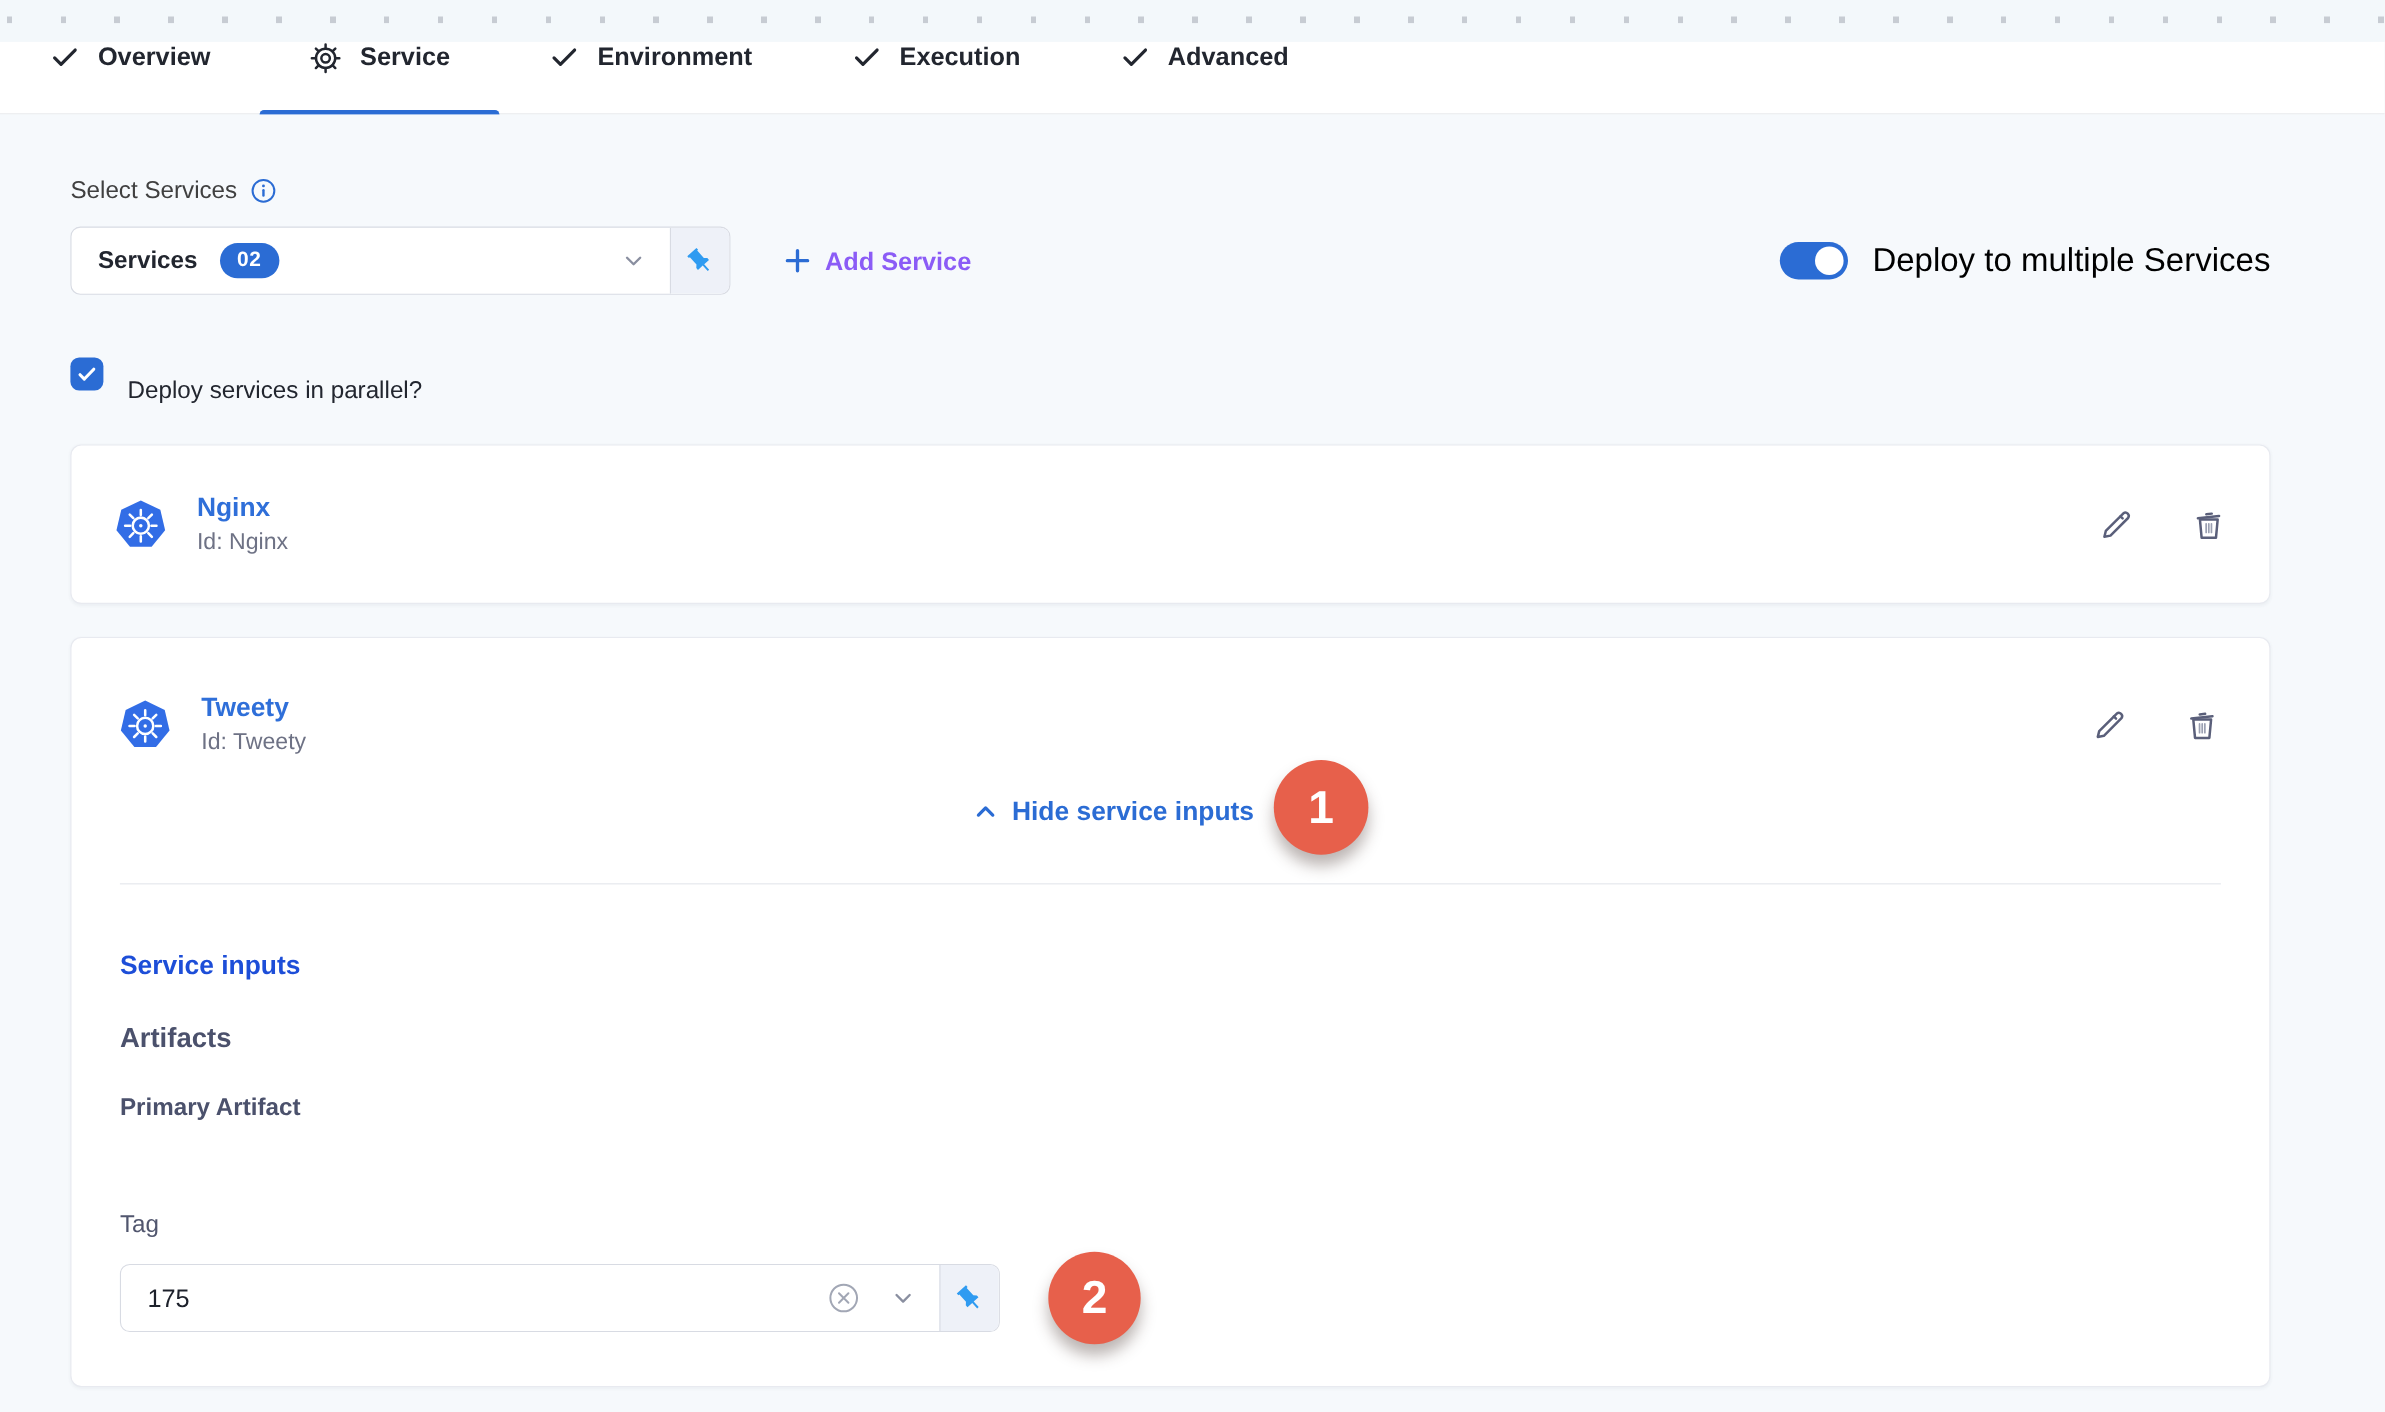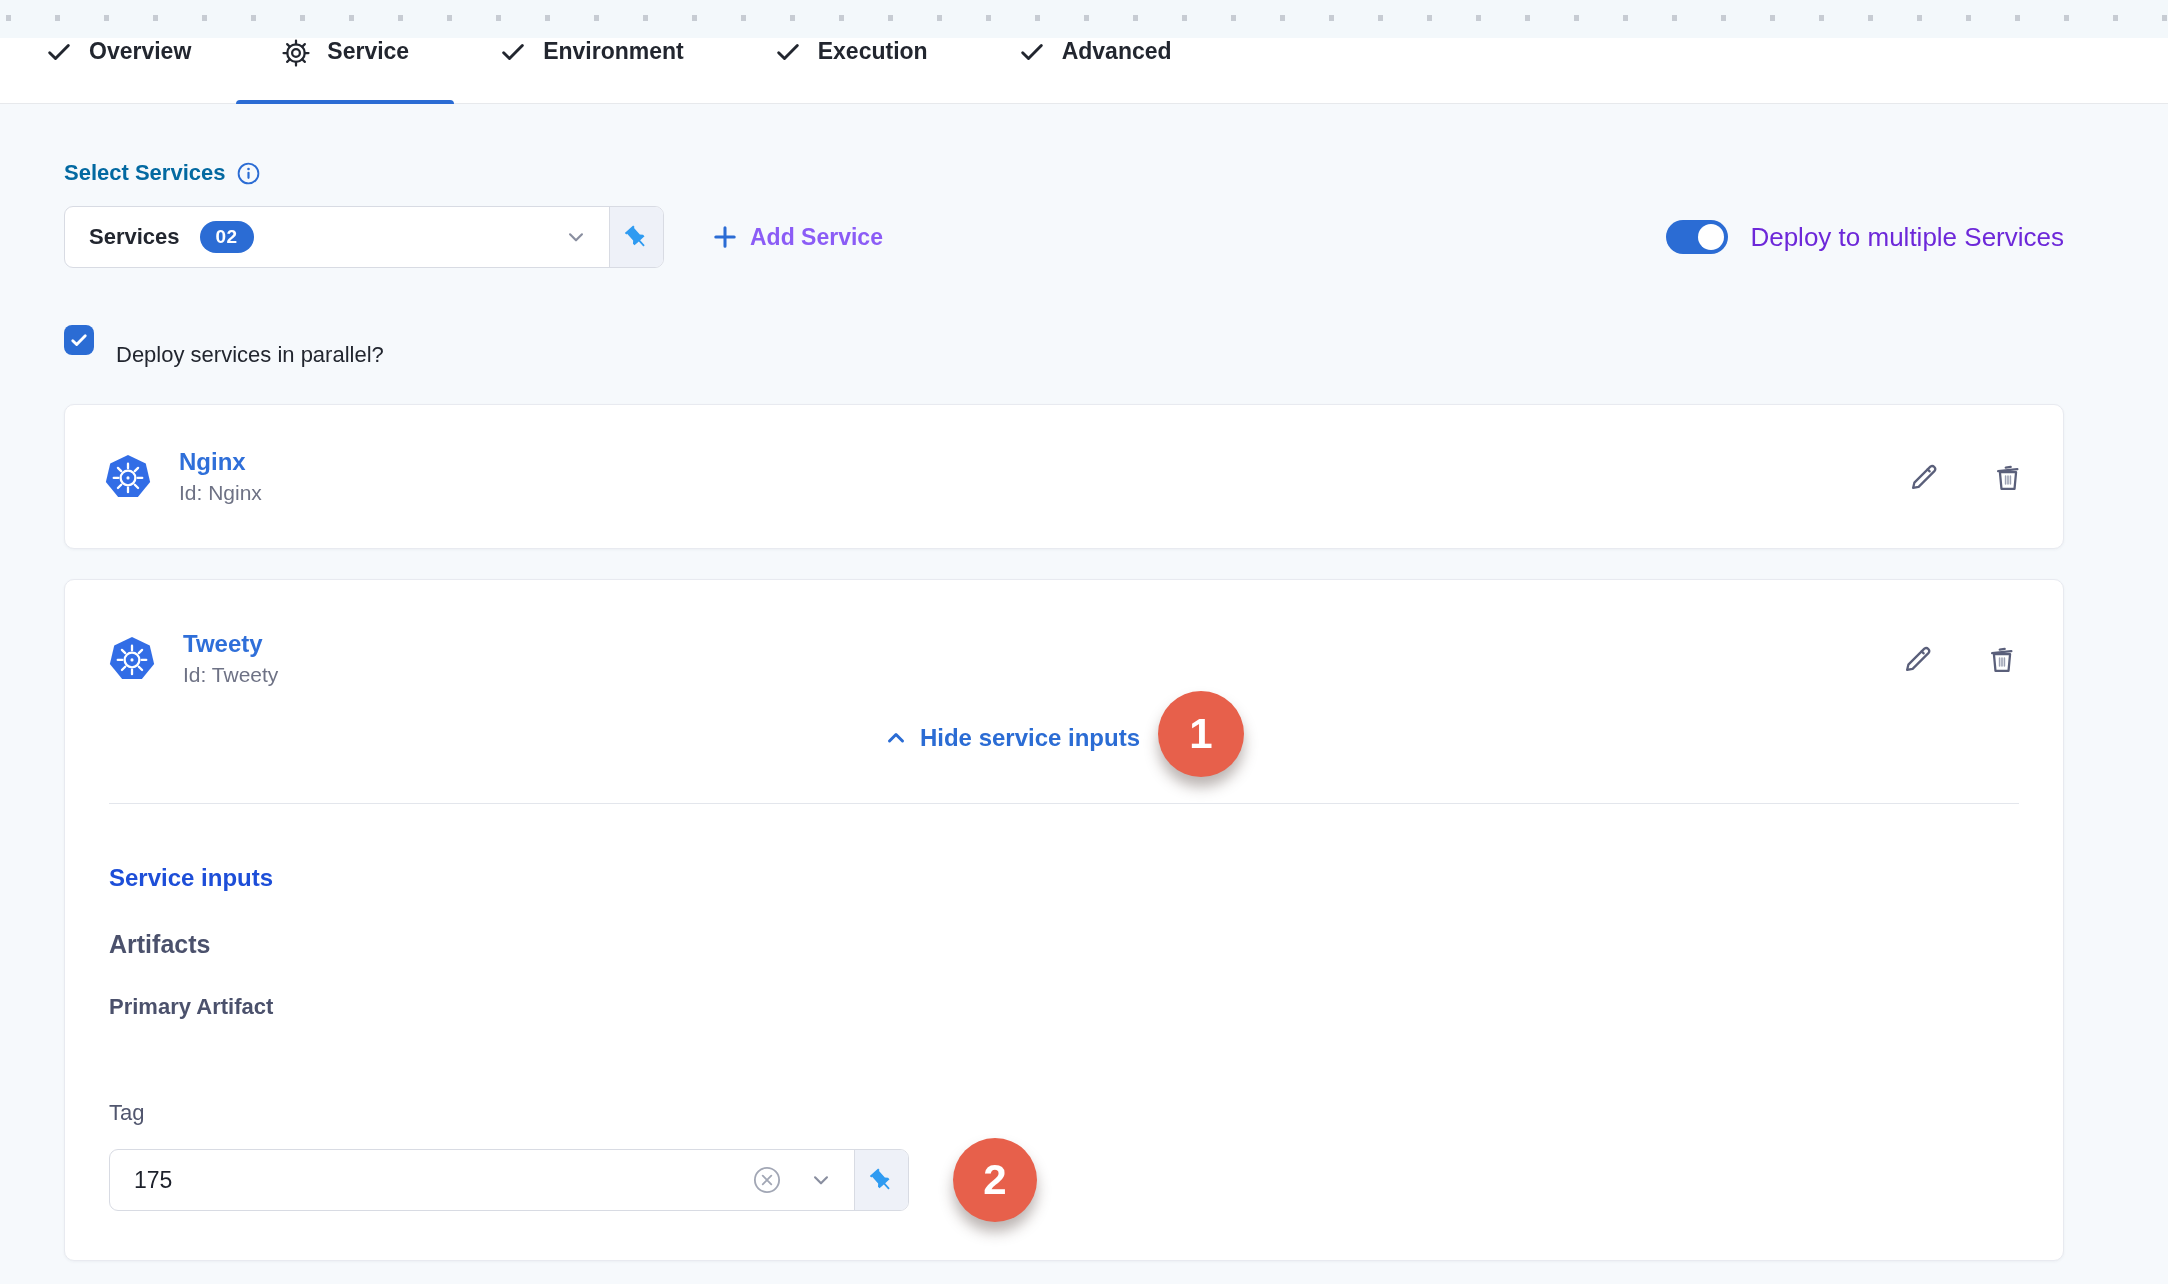--- a/index.html
+++ b/index.html
@@ -19,21 +19,21 @@
     font-size:23px; font-weight:600; color:#22262f; cursor:pointer; }
   .tab .t-icon { display:flex; align-items:center; }
   .tab.active { font-weight:700; }
   .tab.active::after { content:""; position:absolute; left:0; right:0; bottom:-5px; height:8px;
     border-radius:5px; background:#2b6cd4; }
 
   
   .content { flex:1; background:#f6f9fc; padding:0 104px 0 64px; position:relative; }
 
   .select-label-row { margin-top:56px; display:flex; align-items:center; gap:12px; }
-  .select-label { font-size:22px; font-weight:700; color:#0369a1; }
+  .select-label { font-size:22px; font-weight:400; color:#404040; }
 
   .controls-row { margin-top:20px; display:flex; align-items:center; }
 
   .field-control { display:flex; align-items:stretch; height:62px; background:#ffffff;
     border:1px solid #d8dbe3; border-radius:9px; overflow:hidden; }
   .fc-main { display:flex; align-items:center; flex:1; padding:0 20px 0 24px; gap:20px; }
   .fc-spacer { flex:1; }
   .fc-pin { width:54px; display:flex; align-items:center; justify-content:center;
     background:#eef1f8; border-left:1px solid #d8dbe3; cursor:pointer; }
   .dropdown-control { width:600px; }
@@ -42,21 +42,21 @@
     padding:5px 16px; border-radius:999px; letter-spacing:.5px; }
 
   .add-service-btn { display:flex; align-items:center; gap:12px; margin-left:48px;
     color:#8b5cf6; font-size:23px; font-weight:700; cursor:pointer; background:none; border:none;
     font-family:"Liberation Sans", sans-serif; }
 
   .toggle-group { margin-left:auto; display:flex; align-items:center; gap:22px; }
   .toggle { width:62px; height:34px; border-radius:17px; background:#2b6cd4; position:relative; cursor:pointer; }
   .toggle .knob { position:absolute; top:4px; left:32px; width:26px; height:26px; border-radius:50%;
     background:#ffffff; }
-  .toggle-label { font-size:26px; font-weight:500; color:#6d28d9; }
+  .toggle-label { font-size:30px; font-weight:500; color:#000000; }
 
   .checkbox-row { margin-top:44px; display:flex; align-items:center; gap:22px; }
   .checkbox { width:30px; height:30px; border-radius:8px; background:#2b6cd4; display:flex;
     align-items:center; justify-content:center; cursor:pointer; }
   .checkbox-label { font-size:22px; font-weight:500; color:#22262f;margin-top:30px; }
 
   .card { background:#ffffff; border:1px solid #e8eaf0; border-radius:10px;
     box-shadow:0 1px 3px rgba(40,50,70,.05); }
   .card-nginx { margin-top:36px; height:145px; display:flex; align-items:center; padding:0 38px 0 40px; }
   .card-tweety { margin-top:30px; height:682px; padding:50px 44px 0 44px; display:flex; flex-direction:column; }

